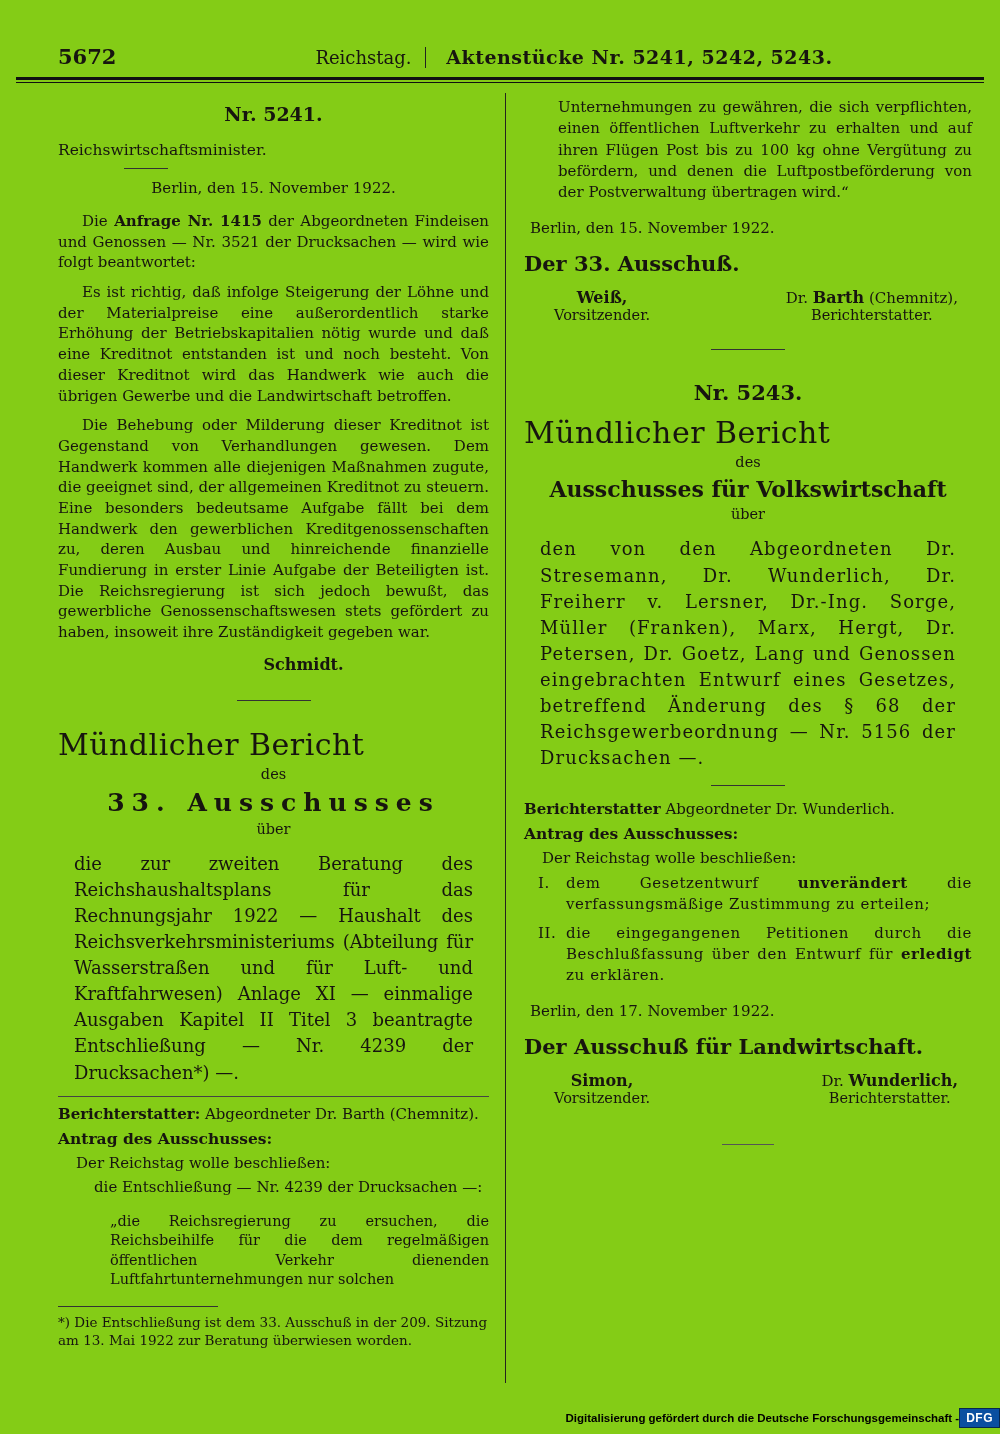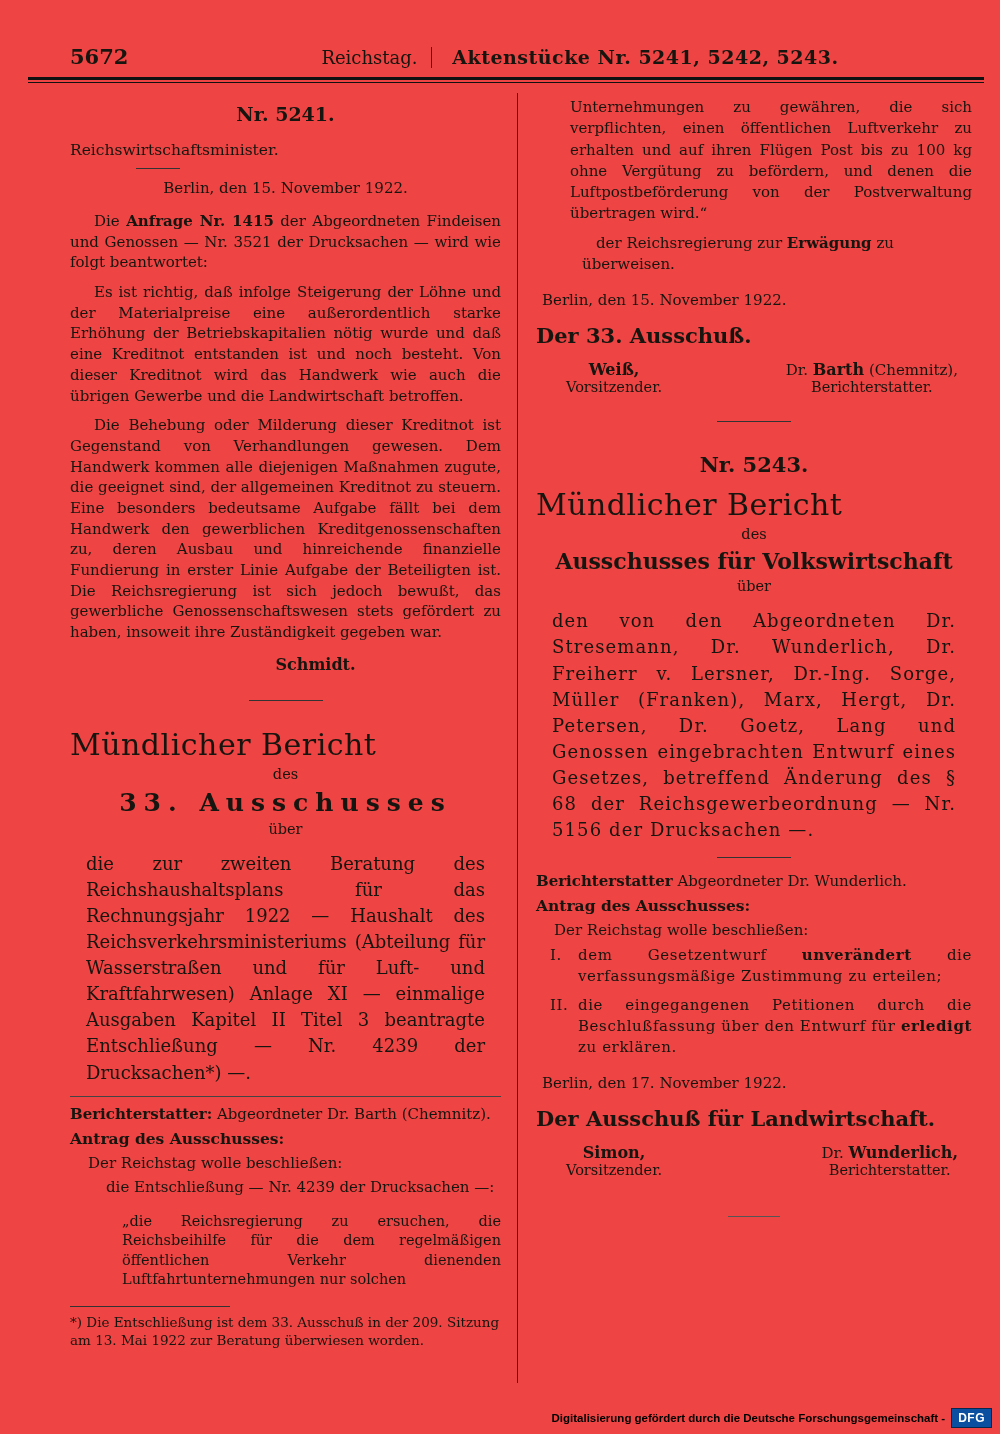--- a/index.html
+++ b/index.html
@@ -1,25 +1,24 @@
 <!DOCTYPE html>
 <html><head>
 <meta charset="utf-8">
 <style>
   html,body { margin:0; padding:0; background:#e8e6e0; }
   .page {
     position:relative;
     width:1000px; height:1434px;
     margin:0 auto;
-    background:#ef4444;
+    background:#84cc16;
     color:#17150f;
     font-family:"DejaVu Serif", serif;
     overflow:hidden;
     box-sizing:border-box;
-    padding-left:12px;
   }
   
   .pagehead {
     display:flex; align-items:baseline;
     padding:44px 30px 6px 58px;
   }
   .pagenum { font-size:21px; font-weight:bold; width:120px; }
   .headtitle { flex:1; text-align:center; font-size:18px; }
   .ht1 { padding-right:14px; border-right:1.5px solid #222; margin-right:14px; }
   .ht2 { font-weight:bold; font-size:19px; letter-spacing:0.5px; }
@@ -60,22 +59,22 @@
   .sigblock { text-align:center; font-size:15px; }
   .signame { font-weight:bold; font-size:16px; }
   .sigrole { font-size:14.5px; }
   .list-item { display:flex; font-size:15px; line-height:1.4; margin:4px 0 8px 14px; letter-spacing:0.6px; }
   .list-num { width:28px; flex:none; }
   .list-text { text-align:justify; }
   .fn-rule { width:160px; border-top:1px solid #333; margin:16px 0 6px; }
   .footnote { font-size:13.5px; line-height:1.35; margin:0; }
   
   .digit {
-    position:absolute; right:8px; bottom:6px;
-    display:flex; align-items:center; gap:6px;
+    position:absolute; right:0; bottom:6px;
+    display:flex; align-items:center; 
     font-family:"Liberation Sans", sans-serif;
     font-size:11.5px; font-weight:bold; color:#000;
   }
   .dfg-badge {
     background:#0a4fa0; color:#fff;
     font-size:12px; font-weight:bold;
     padding:2px 6px; letter-spacing:0.5px;
     border:1px solid #06274e;
   }
 </style>
@@ -124,21 +123,20 @@
       <p class="ind2">die Entschließung — Nr. 4239 der Drucksachen —:</p>
       <p class="quote">„die Reichsregierung zu ersuchen, die Reichsbeihilfe für die dem regelmäßigen öffentlichen Verkehr dienenden Luftfahrtunternehmungen nur solchen</p>
 
       <div class="fn-rule"></div>
       <p class="footnote">*) Die Entschließung ist dem 33. Ausschuß in der 209. Sitzung am 13. Mai 1922 zur Beratung überwiesen worden.</p>
     </section>
 
     <section class="col col-right">
 
       <p class="quote-cont">Unternehmungen zu gewähren, die sich verpflichten, einen öffentlichen Luftverkehr zu erhalten und auf ihren Flügen Post bis zu 100 kg ohne Vergütung zu befördern, und denen die Luftpostbeförderung von der Postverwaltung übertragen wird.“</p>
-      <p class="erwaegung"><span>der Reichsregierung zur </span><b>Erwägung</b><span> zu überweisen.</span></p>
 
       <div class="dateline-l">Berlin, den 15. November 1922.</div>
       <div class="committee">Der 33. Ausschuß.</div>
 
       <div class="sigrow">
         <div class="sigblock">
           <div class="signame">Weiß,</div>
           <div class="sigrole">Vorsitzender.</div>
         </div>
         <div class="sigblock">

